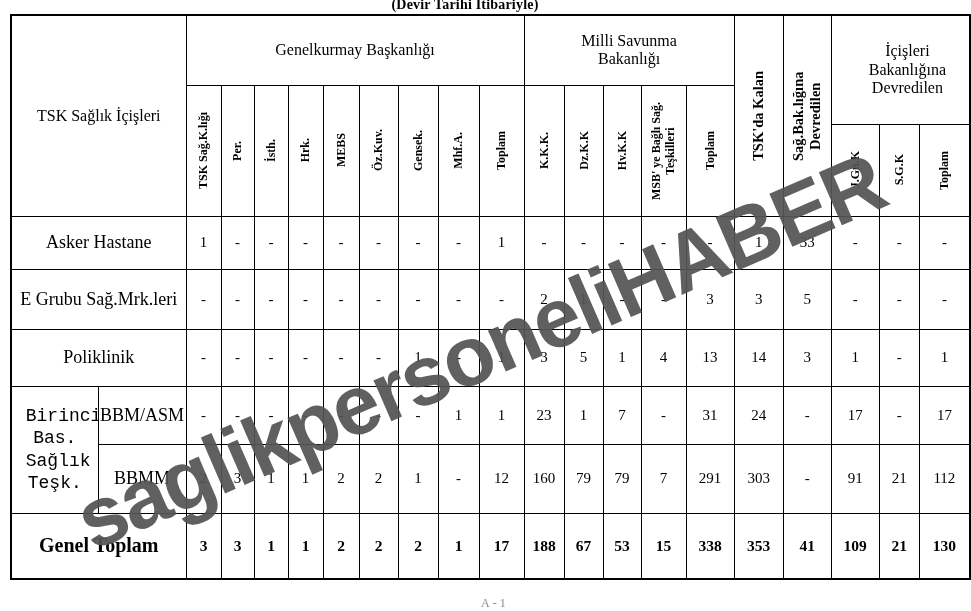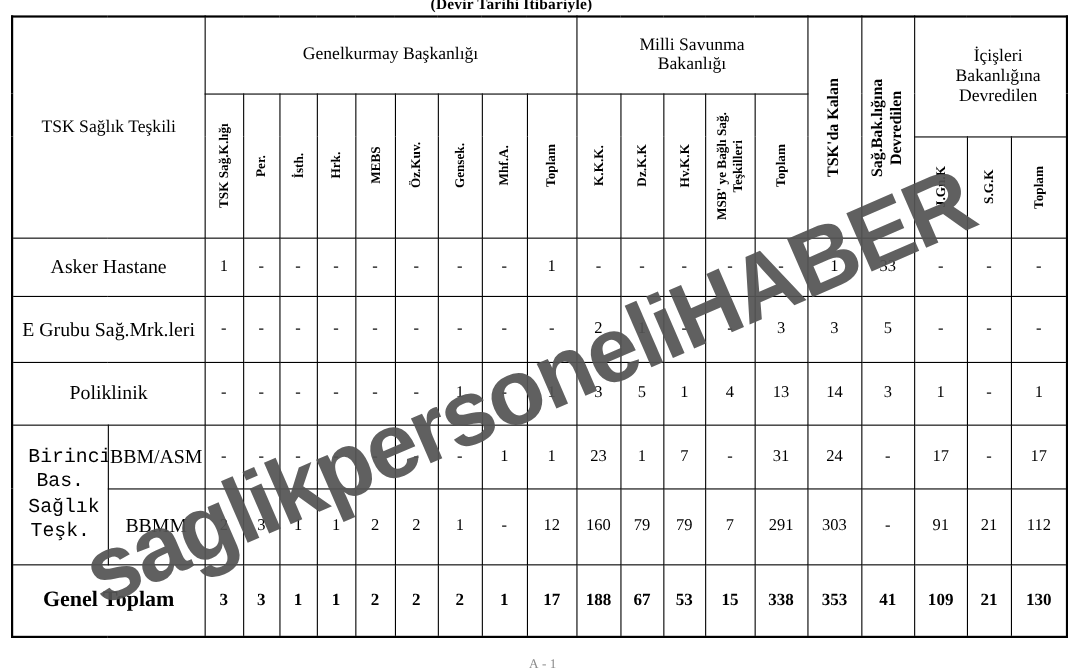--- a/index.html
+++ b/index.html
@@ -81,21 +81,21 @@
     <col style="width:48px">
     <col style="width:49px">
       <col style="width:48px">
     <col style="width:48px">
       <col style="width:40px">
       <col style="width:51px">
   </colgroup>
 
   <tbody>
       <tr style="height:70px">
-    <th colspan="2" rowspan="3" class="grp">TSK Sağlık Teşkili</th>
+    <th colspan="2" rowspan="3" class="grp">TSK Sağlık İçişleri</th>
     <th colspan="9" class="grp">Genelkurmay Başkanlığı</th>
     <th colspan="5" class="grp"><span class="grp-inner">Milli Savunma Bakanlığı</span></th>
     <th rowspan="3">
           <div class="rot-tall">TSK'da Kalan</div>
         </th>
     <th rowspan="3">
           <div class="rot-tall">Sağ.Bak.lığına Devredilen</div>
         </th>
     <th colspan="3" rowspan="2" class="grp"><span class="grp-inner narrow">İçişleri Bakanlığına Devredilen</span></th>
   </tr>

